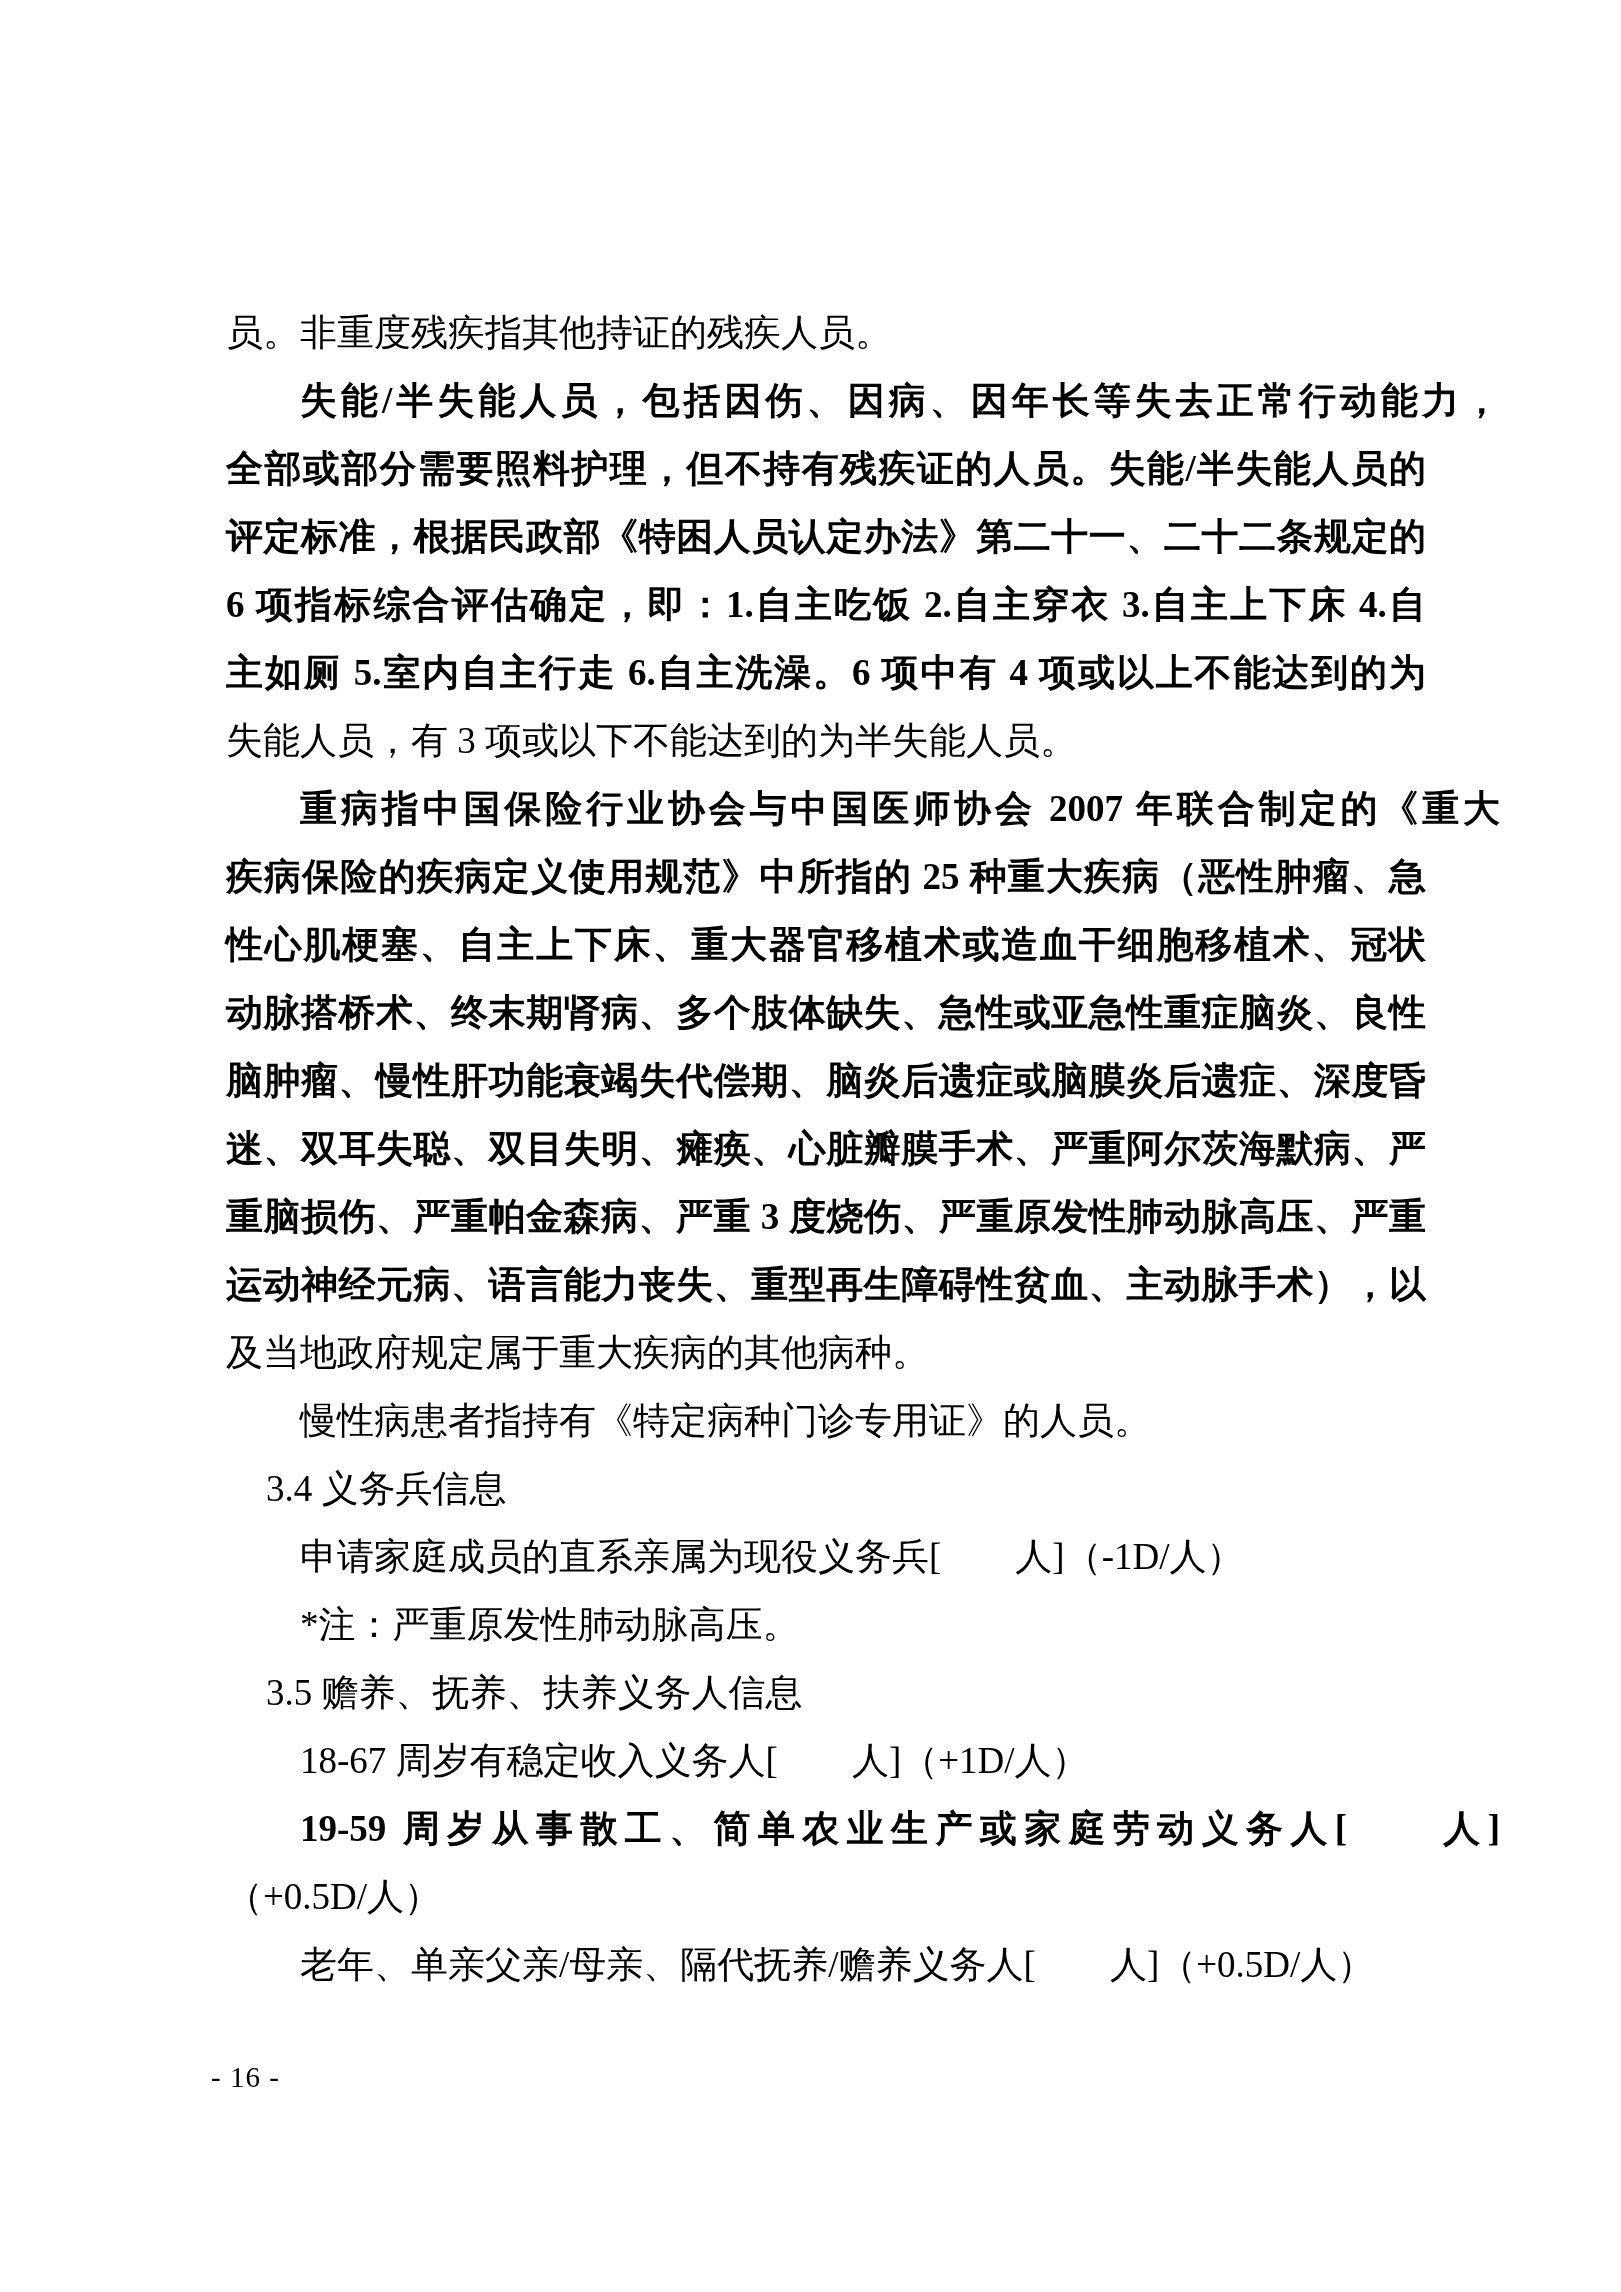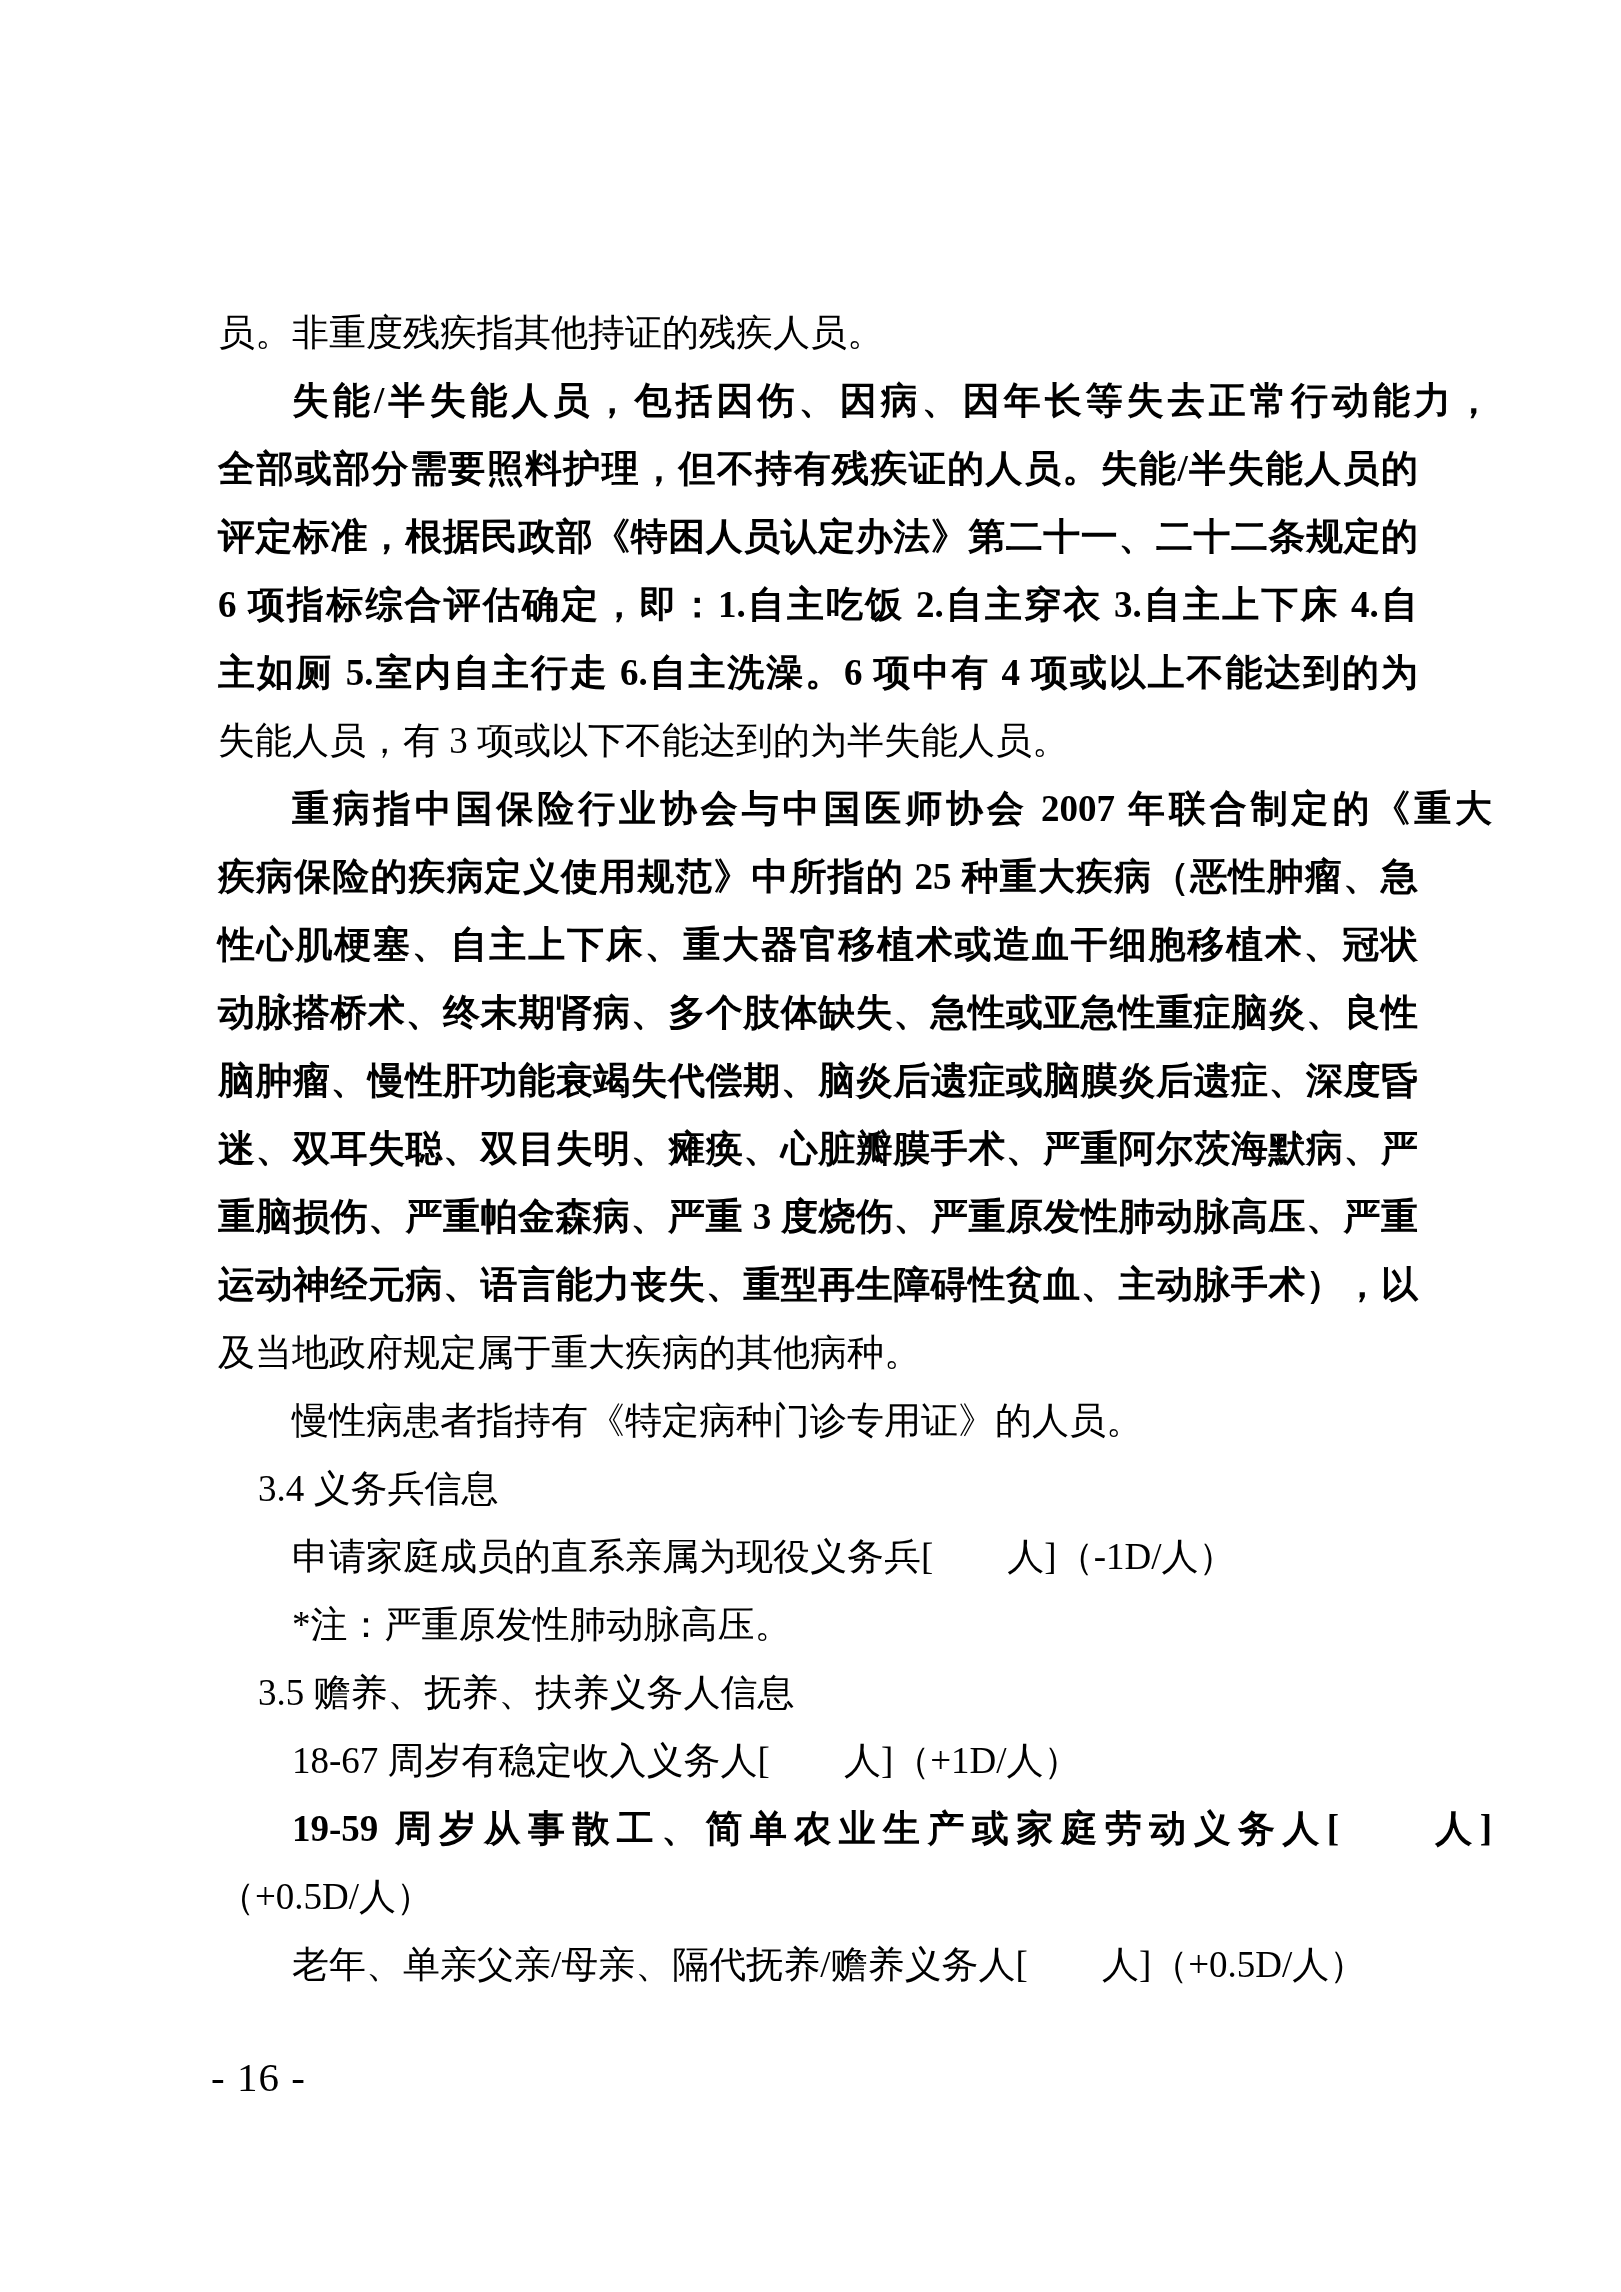--- a/index.html
+++ b/index.html
@@ -21,36 +21,37 @@
     position: absolute;
     left: 218px;
     top: 299px;
     width: 1200px;
     font-size: 37px;
     line-height: 68px;
   }
   .line {
     width: 100%;
     text-align: left;
+    margin-left: 8px;
   }
   .line.just {
     text-align: justify;
     text-align-last: justify;
     text-justify: inter-character;
     font-weight: bold;
   }
   .line.ind0 { padding-left: 0; }
   .line.ind1 { padding-left: 40px; }   
   .line.ind2 { padding-left: 74px; }   
   .bold { font-weight: 400; }
   .footer {
     position: absolute;
     left: 211px;
     top: 2056px;
-    font-size: 41px;
+    font-size: 29px;
     line-height: 43px;
     letter-spacing: 1px;
   }
 </style>
 </head>
 <body>
 
 <div class="page">
   <div class="content">
       <div class="line ind0">员。非重度残疾指其他持证的残疾人员。</div>

